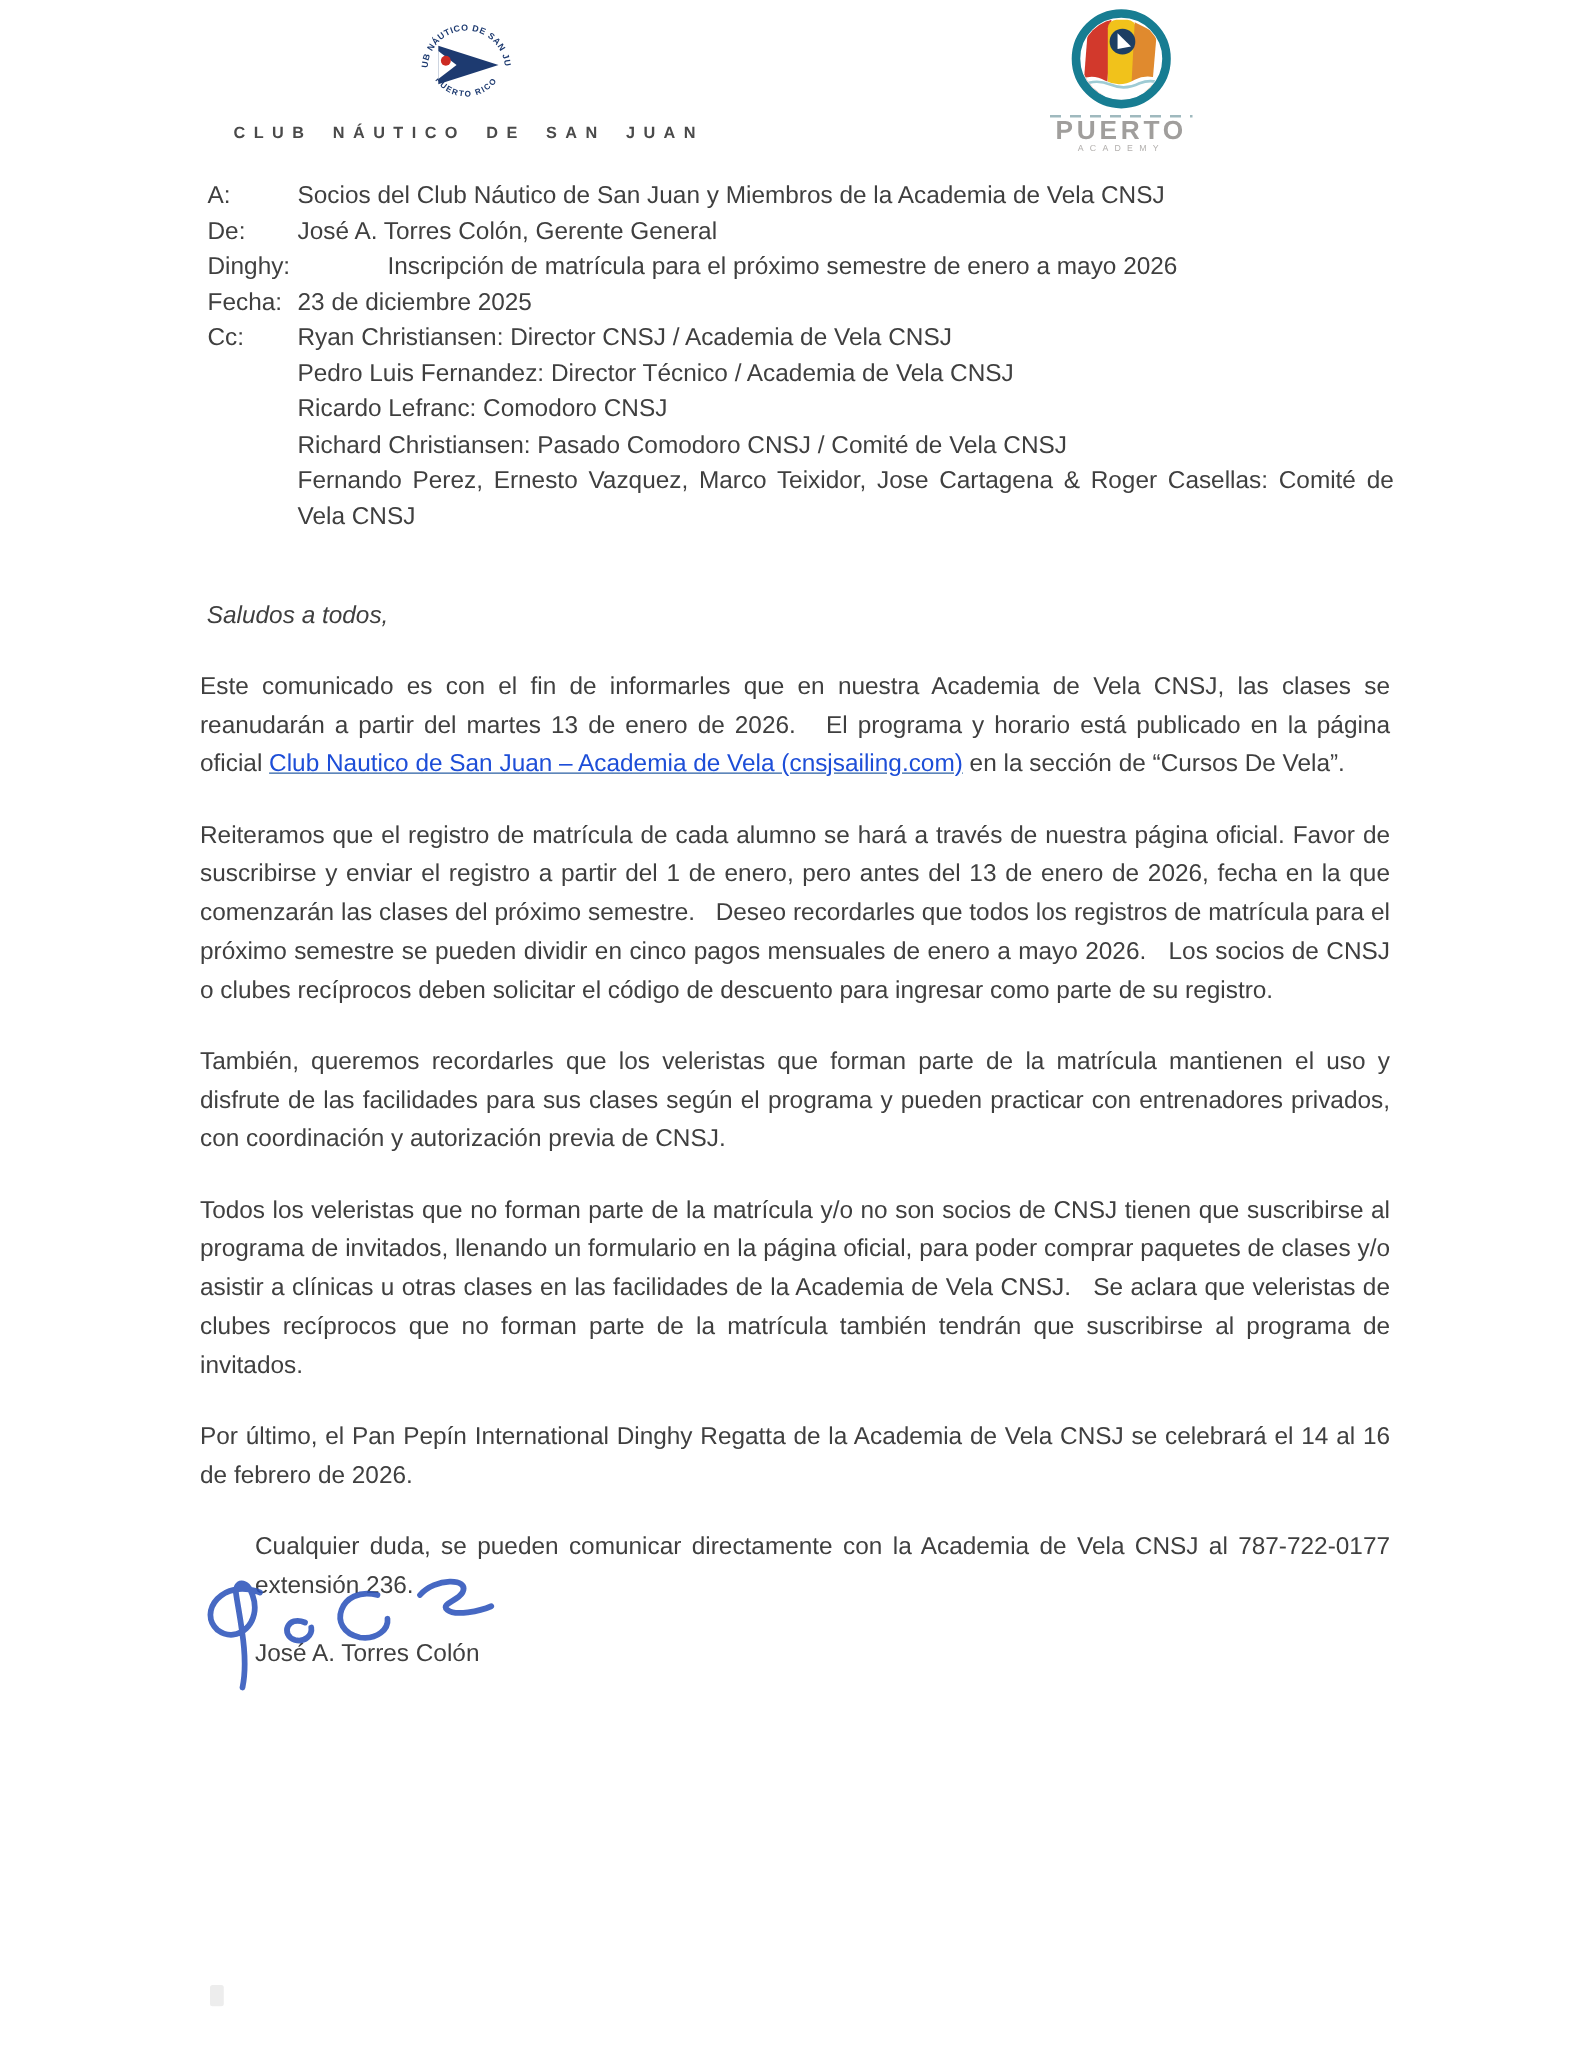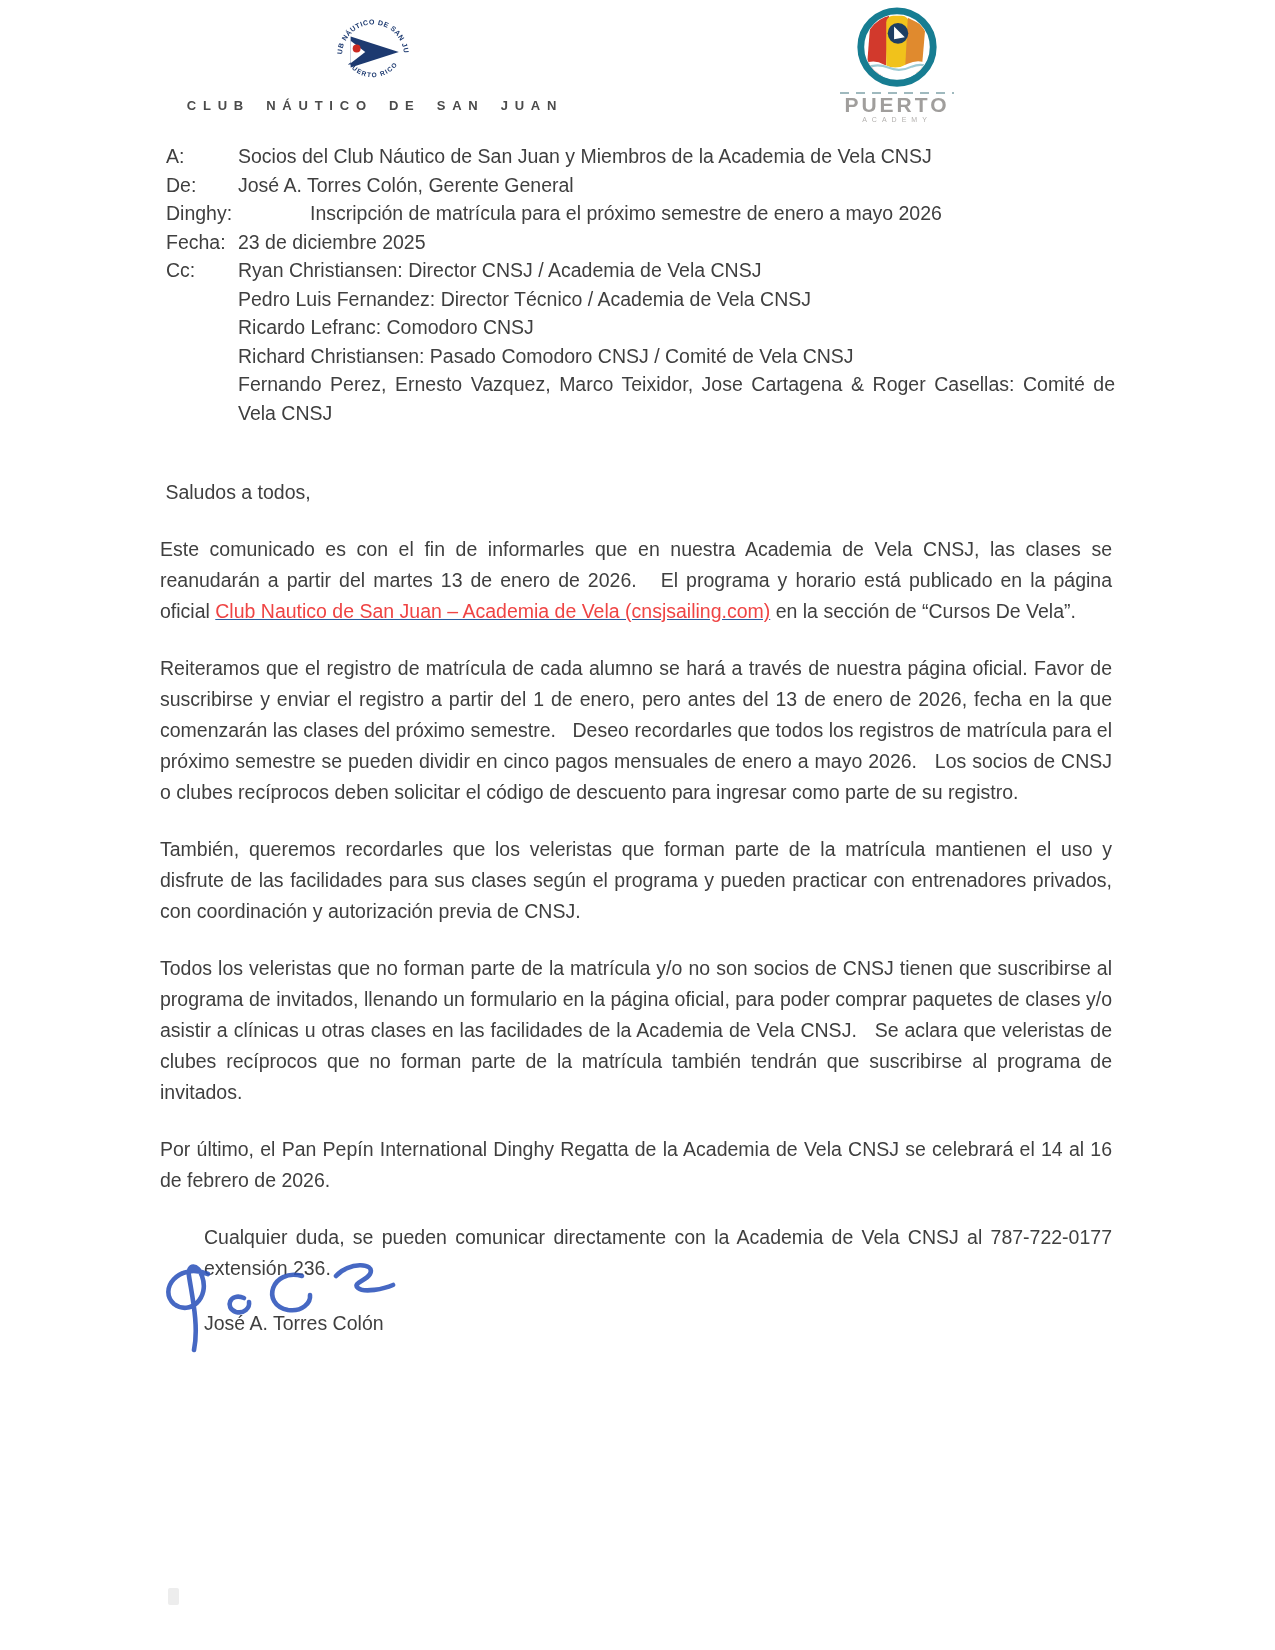--- a/index.html
+++ b/index.html
@@ -33,22 +33,22 @@
   .memo { padding:4px 160px 0 166px; font-size:19.5px; line-height:28.5px; margin-bottom:50px; }
   .memo-row { position:relative; }
   .memo-label { position:absolute; left:0; top:0; }
   .memo-value { display:block; padding-left:72px; }
   .memo-value.subject { padding-left:144px; }
   .memo-value.inline-date { padding-left:72px; }
   .cc-entry { display:block; padding-left:72px; text-align:justify; }
   
   .letter-body { padding:0 163px 0 160px; font-size:19.5px; line-height:31px; }
   .letter-body p { white-space:pre-wrap; text-align:justify; margin-bottom:26px; }
-  .letter-body p.no-justify { text-align:left; }
-  a.doc-link { color:#ef4444; text-decoration:underline; text-decoration-color:#2a5fa3; }
+  .letter-body p.no-justify { text-align:left;font-style:italic; }
+  a.doc-link { color:#1d4ed8; text-decoration:underline; text-decoration-color:#2a5fa3; }
   .closing-block { position:relative; }
   .closing-block p { margin-bottom:24px;margin-left:44px; }
   .closing-block .tight { margin-bottom:2px; }
   .signature-svg {
     position:absolute; left:-10px; top:24px; width:250px; height:112px;
     pointer-events:none;
   }
   .scan-artifact {
     position:absolute; left:168px; top:1588px; width:11px; height:17px;
     background:#ededed; border-radius:2px;

